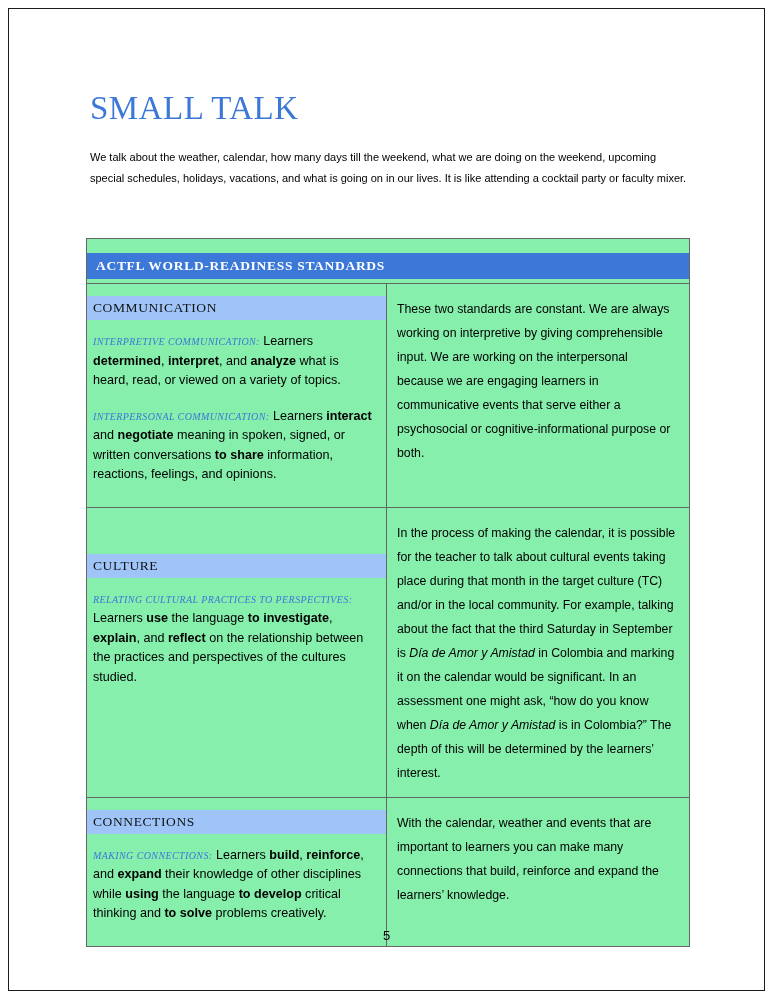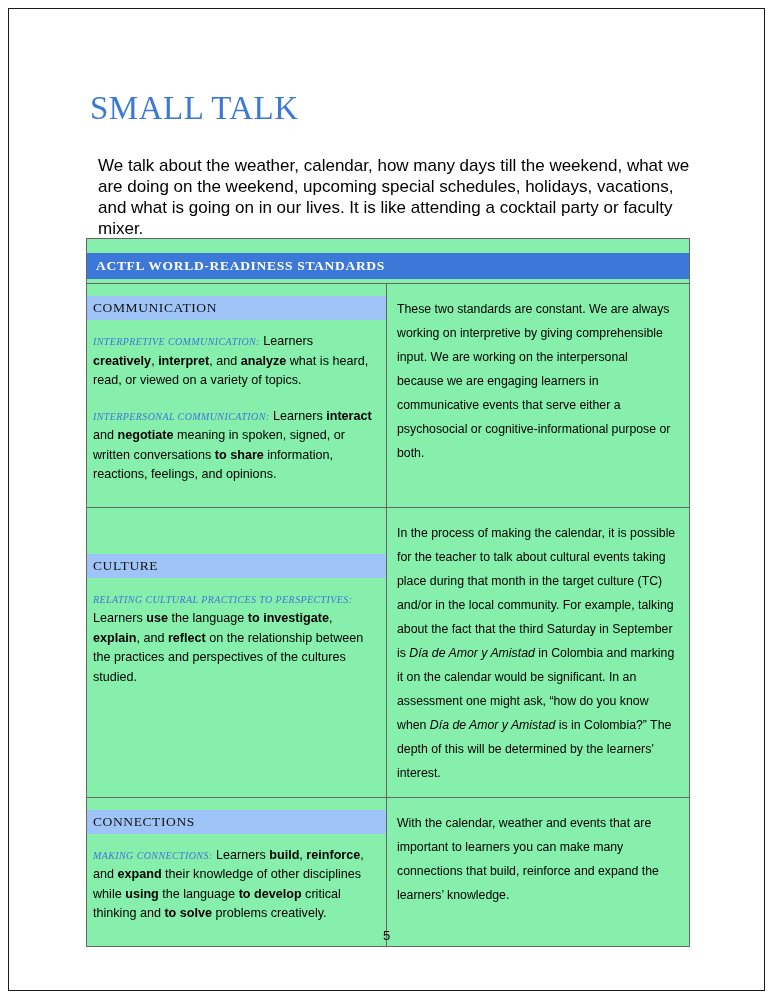--- a/index.html
+++ b/index.html
@@ -27,22 +27,22 @@
     font-weight: 400;
     font-size: 33px;
     letter-spacing: 0.5px;
     color: #3c78d8;
   }
   .intro {
     position: absolute;
     left: 90px;
     top: 147px;
     width: 601px;
-    margin: 8px;
-    font-size: 17px;
+    margin: 0;
+    font-size: 11px;
     line-height: 21px;
   }
   .std-table {
     position: absolute;
     left: 86px;
     top: 238px;
     width: 602px;
     border: 1px solid #666666;
     background: #86efac;
   }
@@ -119,21 +119,21 @@
 
   <div class="std-table">
 
     <div class="table-header-cell">
       <div class="table-header-bar">ACTFL WORLD-READINESS STANDARDS</div>
     </div>
 
     <div class="std-row row-communication">
       <div class="left-cell">
         <div class="section-strip">COMMUNICATION</div>
-        <p class="cell-para"><span class="seg-lead">INTERPRETIVE COMMUNICATION:</span><span> Learners </span><span class="seg-bold">creatively</span><span>, </span><span class="seg-bold">interpret</span><span>, and </span><span class="seg-bold">analyze</span><span> what is heard, read, or viewed on a variety of topics.</span></p>
+        <p class="cell-para"><span class="seg-lead">INTERPRETIVE COMMUNICATION:</span><span> Learners </span><span class="seg-bold">determined</span><span>, </span><span class="seg-bold">interpret</span><span>, and </span><span class="seg-bold">analyze</span><span> what is heard, read, or viewed on a variety of topics.</span></p>
         <p class="cell-para"><span class="seg-lead">INTERPERSONAL COMMUNICATION:</span><span> Learners </span><span class="seg-bold">interact</span><span> and </span><span class="seg-bold">negotiate</span><span> meaning in spoken, signed, or written conversations </span><span class="seg-bold">to share</span><span> information, reactions, feelings, and opinions.</span></p>
       </div>
       <div class="right-cell">
         <p class="cell-para"><span>These two standards are constant. We are always working on interpretive by giving comprehensible input. We are working on the interpersonal because we are engaging learners in communicative events that serve either a psychosocial or cognitive-informational purpose or both.</span></p>
       </div>
     </div>
 
     <div class="std-row row-culture">
       <div class="left-cell">
         <div class="section-strip">CULTURE</div>

